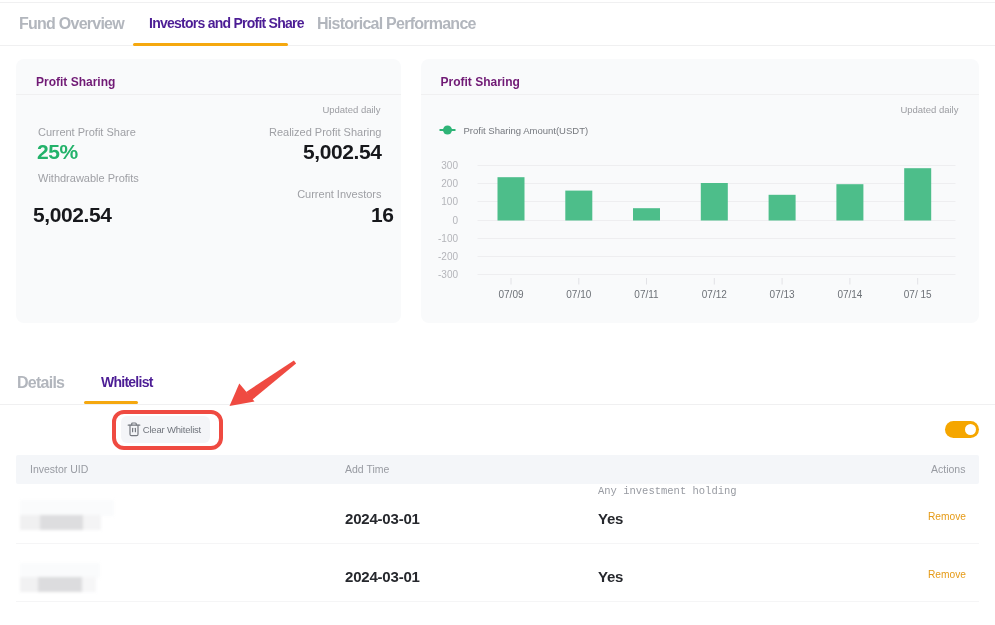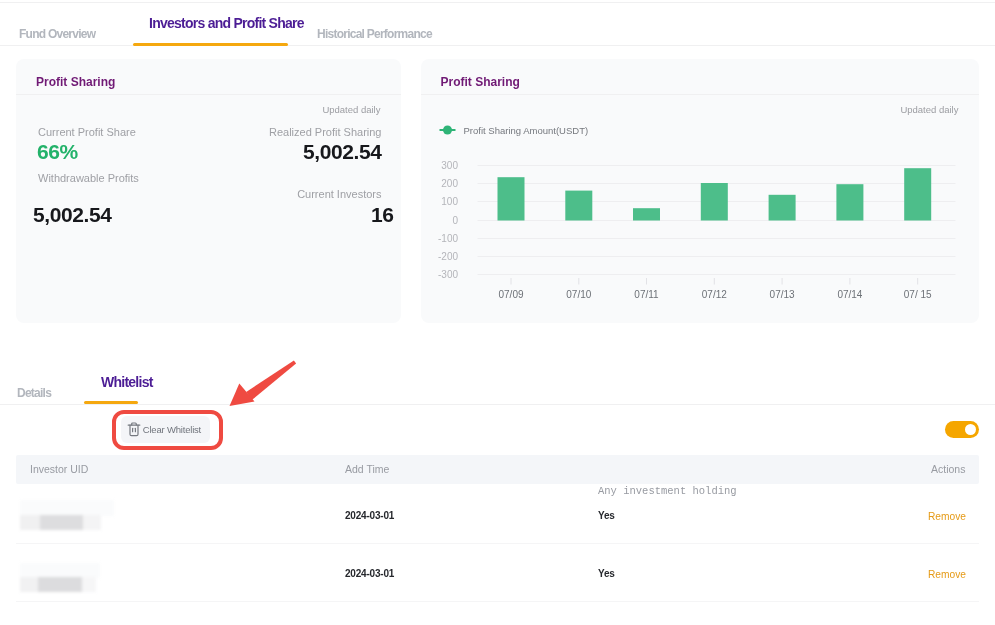--- a/index.html
+++ b/index.html
@@ -1,49 +1,49 @@
 <!DOCTYPE html>
 <html><head>
 <meta charset="utf-8">
 <style>
   * { margin:0; padding:0; box-sizing:border-box; }
   html,body { width:995px; height:625px; background:#fff; font-family:"Liberation Sans", sans-serif; }
   #page { position:relative; width:995px; height:625px; overflow:hidden; background:#fff; }
   .abs { position:absolute; }
-  .tab-inactive { color:#b2b6bd; font-weight:700; font-size:12px; letter-spacing:-0.75px; white-space:nowrap;margin-top:12px; }
+  .tab-inactive { color:#b2b6bd; font-weight:700; font-size:16px; letter-spacing:-0.75px; white-space:nowrap; }
   .tab-active { color:#4c1d95; font-weight:700; font-size:14px; letter-spacing:-0.75px; white-space:nowrap;margin-left:16px; }
   .card { position:absolute; background:#f9fafb; border-radius:8px; }
   .card-head { position:absolute; left:0; right:0; top:0; height:36px; border-bottom:1px solid #f0f0f1; }
   .card-title { position:absolute; left:20px; top:15.5px; font-size:12px; font-weight:700; color:#701a75; }
   .card-upd { position:absolute; right:20px; top:17px; font-size:9.5px; color:#9c9da2;margin-top:28px; }
   .lbl { font-size:11px; color:#9fa0a5; white-space:nowrap; }
   .val { font-size:21px; font-weight:700; color:#17181c; letter-spacing:-0.4px; white-space:nowrap; }
   .btn { position:absolute; height:27px; background:#f4f5f8; border-radius:6px; color:#71757d; font-size:9.5px; letter-spacing:-0.2px; display:flex; align-items:center; white-space:nowrap; }
   .th { position:absolute; font-size:10.5px; color:#989ba2; white-space:nowrap; }
-  .td { position:absolute; font-size:10px; font-weight:700; color:#26282d; letter-spacing:-0.2px; white-space:nowrap; }
+  .td { position:absolute; font-size:15px; font-weight:700; color:#26282d; letter-spacing:-0.2px; white-space:nowrap; }
 </style>
 </head>
 <body>
 <div id="page">
 
   <div class="abs" style="left:0; top:2px; width:995px; height:1px; background:#f0f0f1;"></div>
 
   <div class="abs tab-inactive" style="left:19px; top:15px;">Fund Overview</div>
   <div class="abs tab-active" style="left:133px; top:15px;">Investors and Profit Share</div>
   <div class="abs tab-inactive" style="left:317px; top:15px;">Historical Performance</div>
   <div class="abs" style="left:0; top:44.5px; width:995px; height:1px; background:#f0f0f1;"></div>
   <div class="abs" style="left:133px; top:43px; width:155px; height:3px; background:#f5a80f; border-radius:2px;"></div>
 
   <div class="card" style="left:16px; top:59px; width:384.5px; height:264px;">
     <div class="card-head">
       <div class="card-title">Profit Sharing</div>
       <div class="card-upd">Updated daily</div>
     </div>
     <div class="abs lbl" style="left:22px; top:66.5px;">Current Profit Share</div>
-    <div class="abs val" style="left:21px; top:81px; color:#23b26a;">66%</div>
+    <div class="abs val" style="left:21px; top:81px; color:#23b26a;">25%</div>
     <div class="abs lbl" style="right:19px; top:66.5px;">Realized Profit Sharing</div>
     <div class="abs val" style="right:19px; top:81px;">5,002.54</div>
     <div class="abs lbl" style="left:22px; top:113px;">Withdrawable Profits</div>
     <div class="abs val" style="left:17px; top:144px;">5,002.54</div>
     <div class="abs lbl" style="right:19px; top:129px;">Current Investors</div>
     <div class="abs val" style="right:7px; top:144px;">16</div>
   </div>
 
   <div class="card" style="left:420.5px; top:59px; width:558px; height:264px;">
     <div class="card-head">

